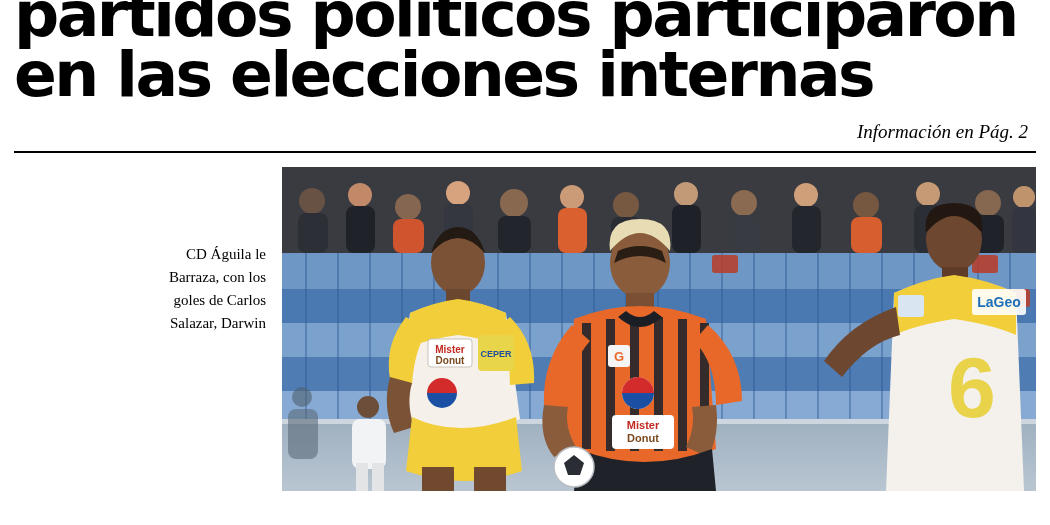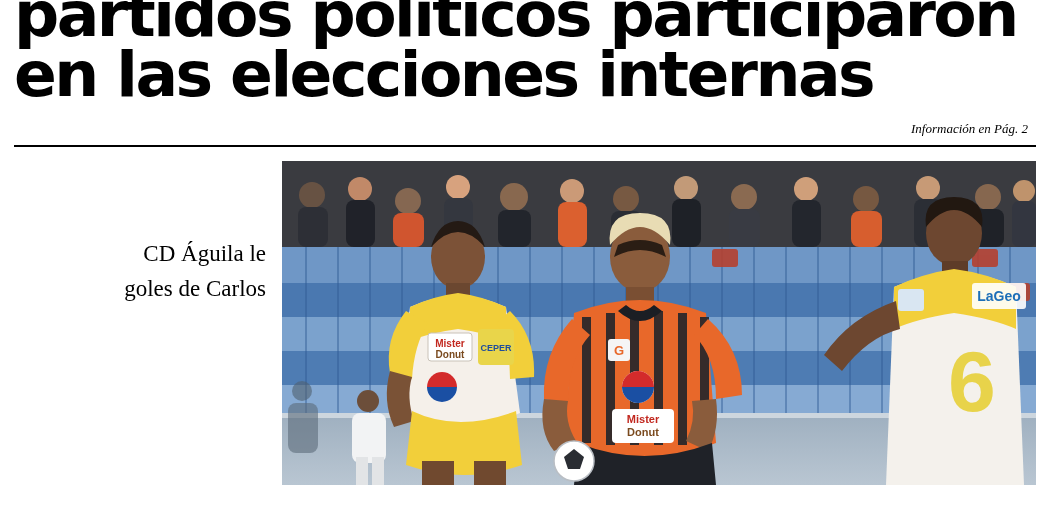--- a/index.html
+++ b/index.html
@@ -41,21 +41,21 @@
     transform-origin: left top;
   }
 
   
   .ref-line {
     text-align: right;
     padding: 0 22px 0 0;
     margin-top: 18px;
     font-family: "Liberation Serif", serif;
     font-style: italic;
-    font-size: 13px;
+    font-size: 19px;
     color: #000000;
   }
 
   
   .divider {
     margin: 8px 14px 0 14px;
     height: 2px;
     background: #000000;
   }
 
@@ -69,21 +69,21 @@
   }
   .caption-col {
     width: 268px;
     box-sizing: border-box;
     padding-right: 16px;
     padding-left: 8px;
     padding-top: 76px;
   }
   .caption-text {
     font-family: "Liberation Serif", serif;
-    font-size: 23px;
+    font-size: 15px;
     line-height: 1.52;
     text-align: right;
     color: #000000;
   }
 
   
   .photo-col {
     width: 754px;
     position: relative;
   }
@@ -108,21 +108,23 @@
 
 <div class="ref-line">Información en Pág. 2</div>
 
 <div class="divider"></div>
 
 <div class="content">
 
   <div class="caption-col">
     <div class="caption-text">
       <div>CD Águila le</div>
+      <div>Barraza, con los</div>
       <div>goles de Carlos</div>
+      <div>Salazar, Darwin</div>
     </div>
   </div>
 
   <div class="photo-col">
     <div class="photo">
       <svg width="754" height="324" viewBox="0 0 754 324" xmlns="http://www.w3.org/2000/svg">
         <defs>
           <linearGradient id="standsGrad" x1="0" y1="0" x2="0" y2="1">
             <stop offset="0%" stop-color="#2b3340"></stop>
             <stop offset="28%" stop-color="#35414f"></stop>

